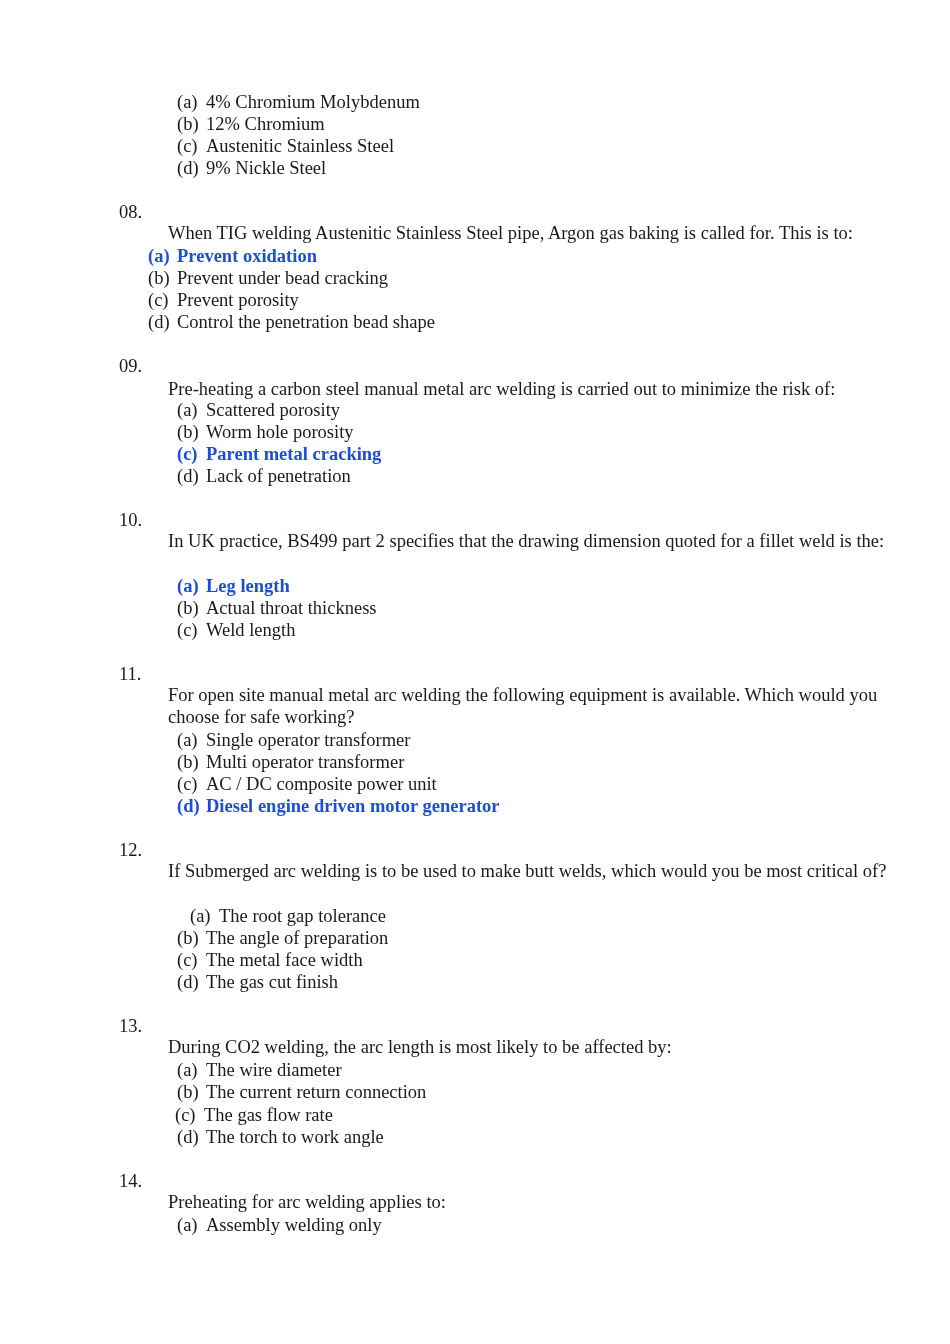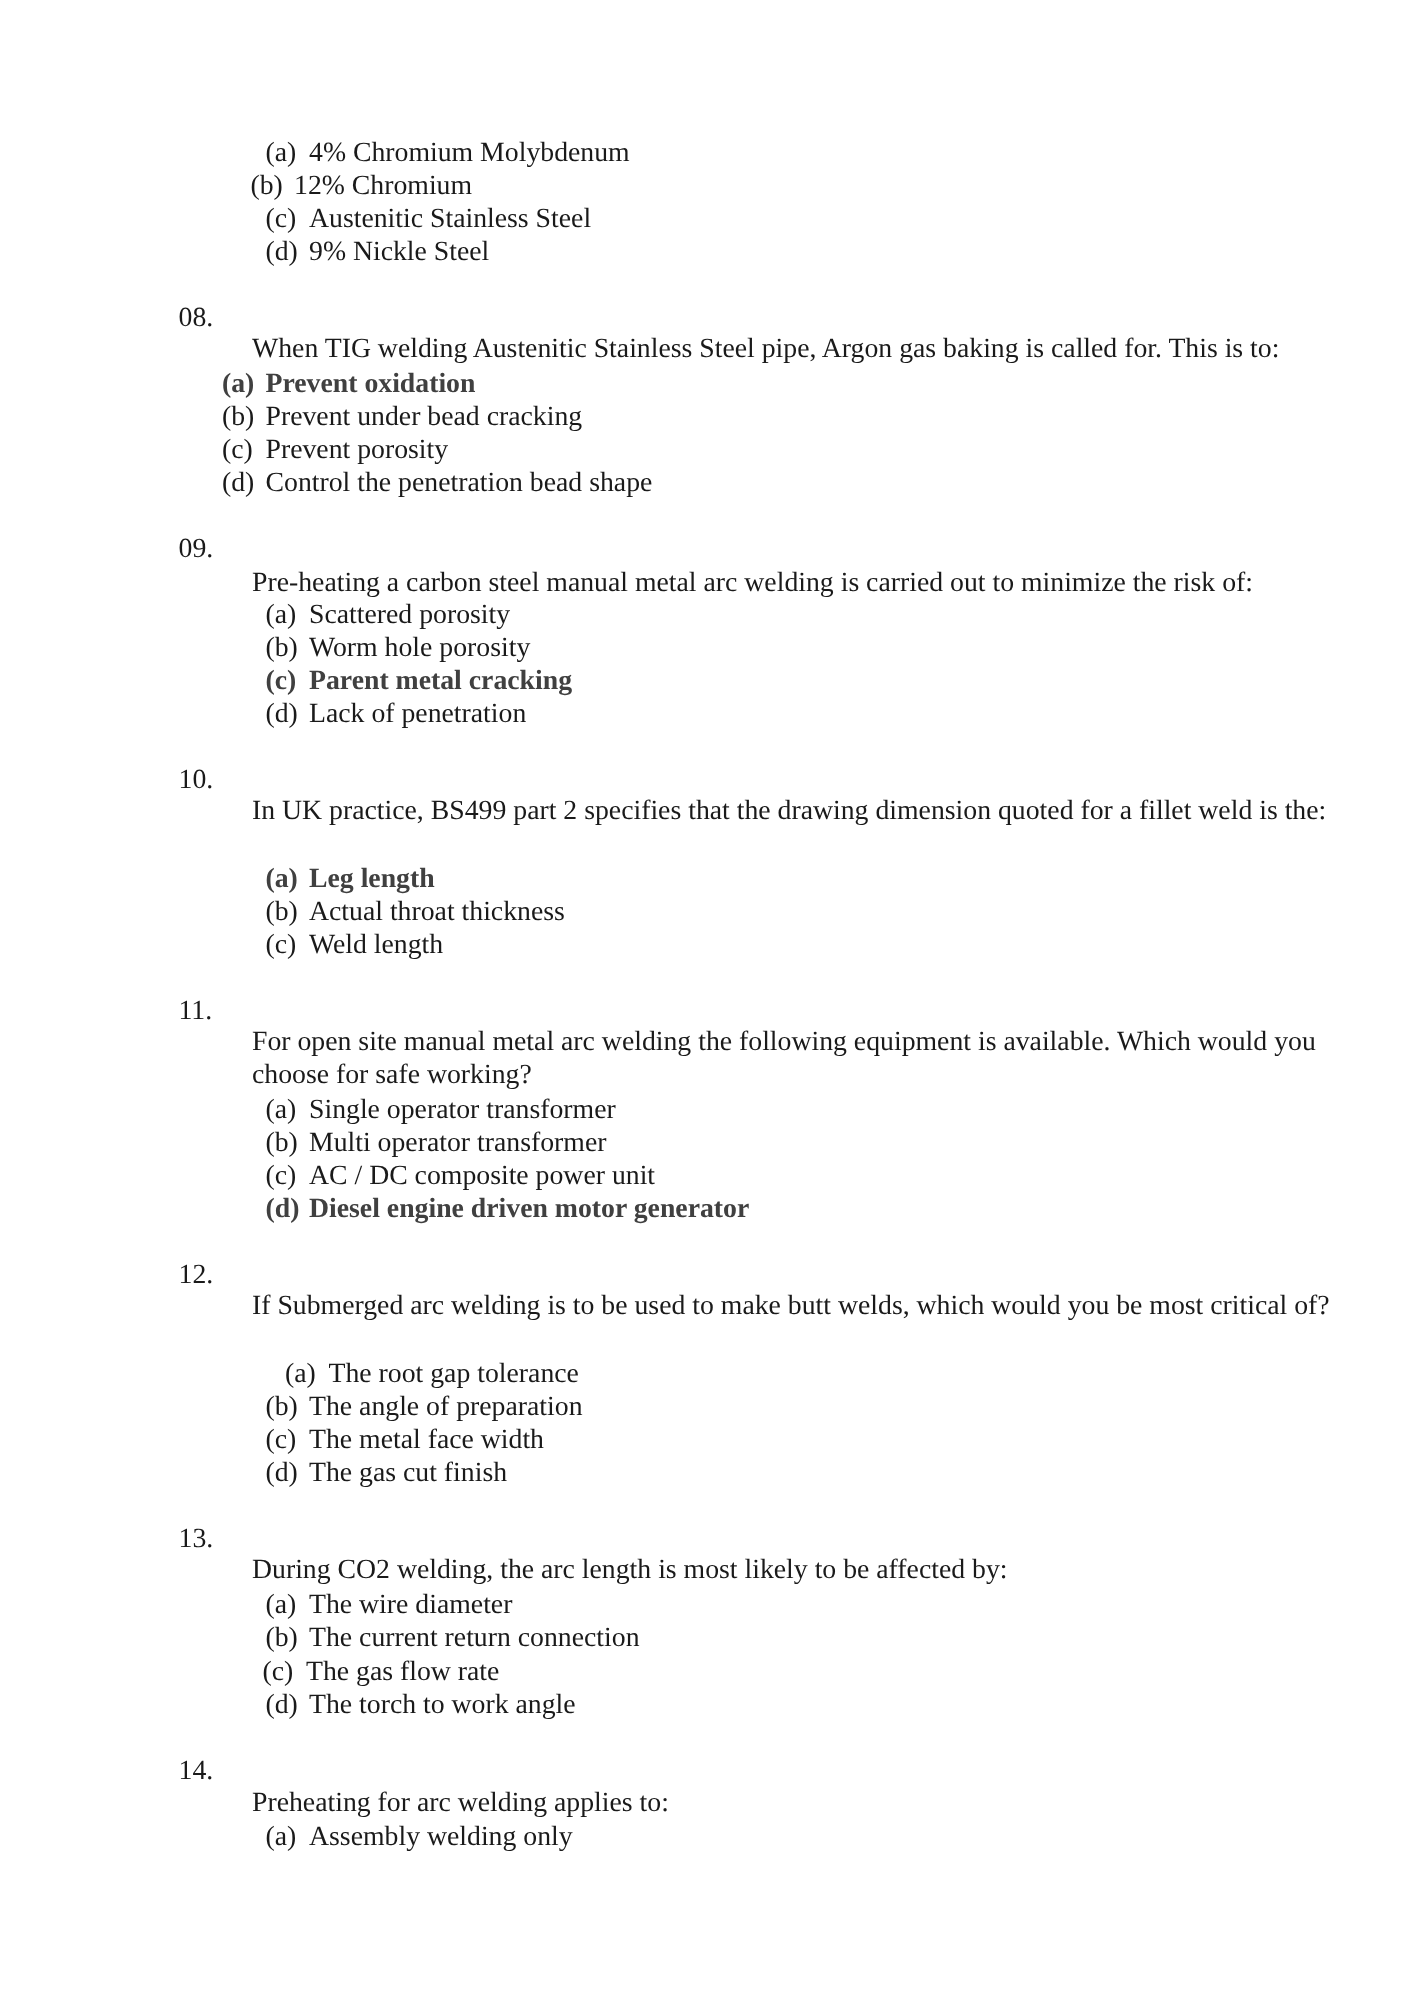--- a/index.html
+++ b/index.html
@@ -6,28 +6,28 @@
   body {
     width: 950px; height: 1344px; position: relative; overflow: hidden;
     font-family: "Liberation Serif", "DejaVu Serif", serif;
     font-size: 18.5px; color: #1a1a1a;
   }
   .line { position: absolute; white-space: nowrap; line-height: 22px; }
   .qnum { position: absolute; left: 119px; text-align: right; }
   .qtext { position: absolute; left: 168px; width: 740px; white-space: normal; line-height: 22px; margin-top: 21px; }
   .opt { position: absolute; white-space: nowrap; line-height: 22px; }
   .opt .lbl { display: inline-block; width: 29px; }
-  .opt.correct { color: #404040; font-weight: bold; }
+  .opt.correct { color: #1d4ed8; font-weight: bold; }
 </style>
 </head>
 <body>
 
 <div>
   <div class="opt" style="left:177px; top:91px;"><span class="lbl">(a)</span><span>4% Chromium Molybdenum</span></div>
-  <div class="opt" style="left:167px; top:113px;"><span class="lbl">(b)</span><span>12% Chromium</span></div>
+  <div class="opt" style="left:177px; top:113px;"><span class="lbl">(b)</span><span>12% Chromium</span></div>
   <div class="opt" style="left:177px; top:135px;"><span class="lbl">(c)</span><span>Austenitic Stainless Steel</span></div>
   <div class="opt" style="left:177px; top:157px;"><span class="lbl">(d)</span><span>9% Nickle Steel</span></div>
 </div>
 
 <div>
   <div class="line qnum" style="top:201px;">08.</div>
   <div class="qtext" style="top:201px;">When TIG welding Austenitic Stainless Steel pipe, Argon gas baking is called for. This is to:</div>
   <div class="opt correct" style="left:148px; top:245px;"><span class="lbl">(a)</span><span>Prevent oxidation</span></div>
   <div class="opt" style="left:148px; top:267px;"><span class="lbl">(b)</span><span>Prevent under bead cracking</span></div>
   <div class="opt" style="left:148px; top:289px;"><span class="lbl">(c)</span><span>Prevent porosity</span></div>

